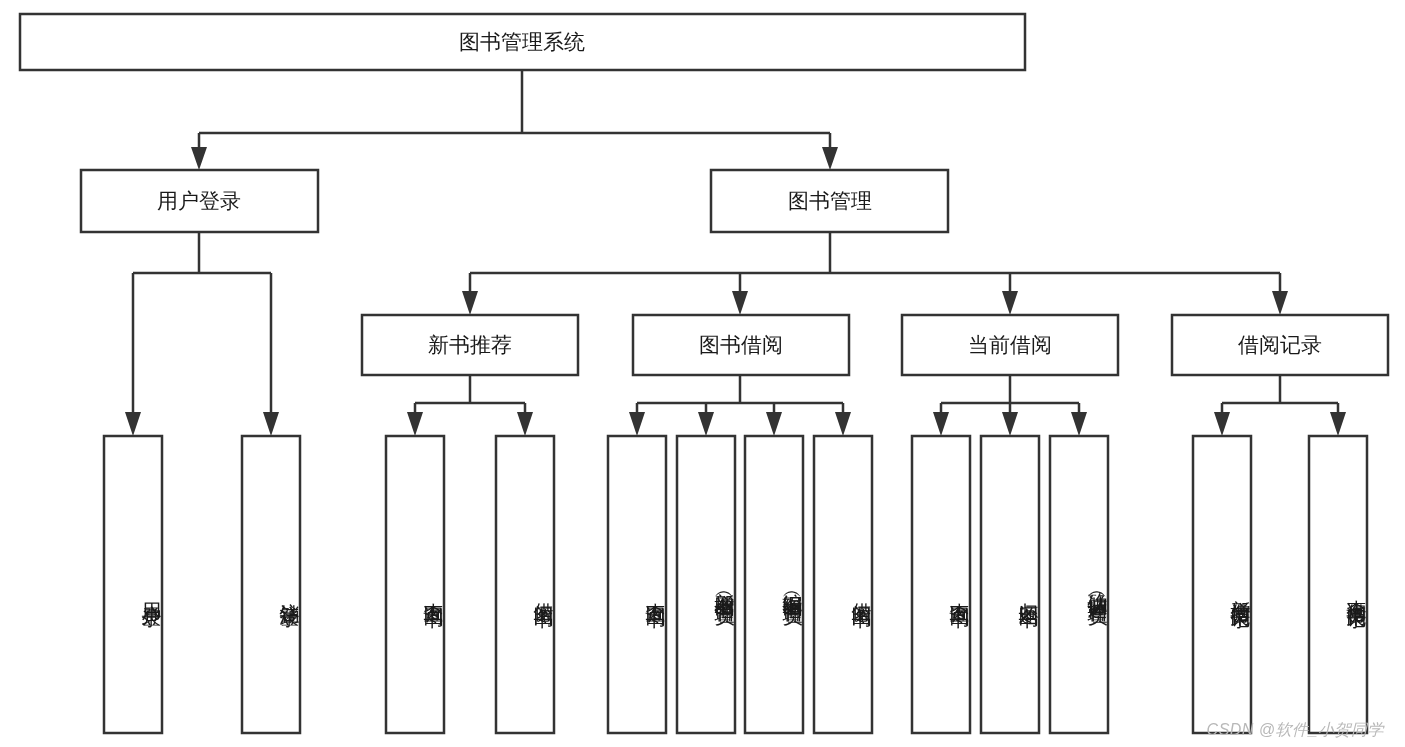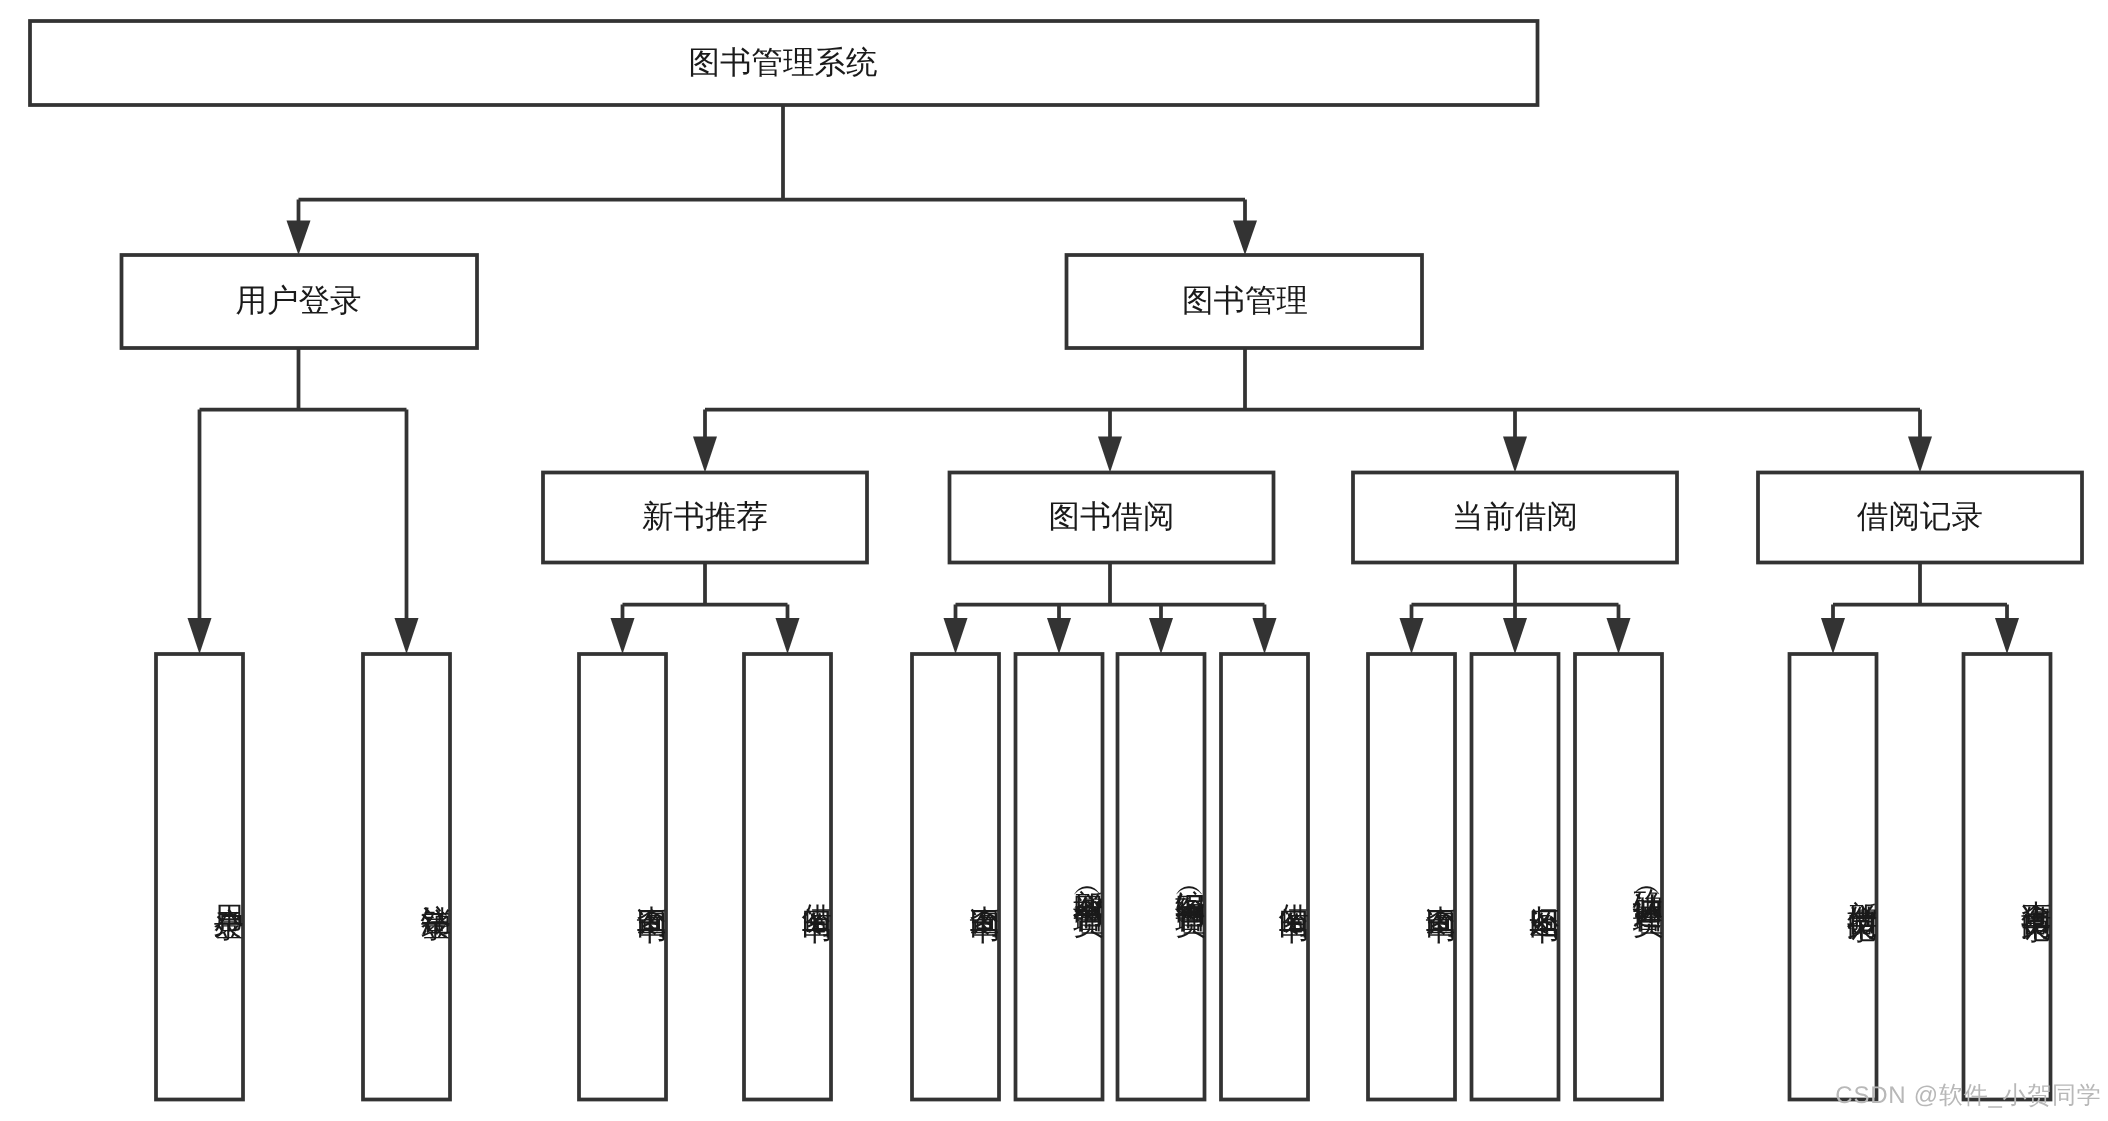--- a/index.html
+++ b/index.html
@@ -58,27 +58,28 @@
     letter-spacing: 2px;
     line-height: 1;
     display: flex;
     align-items: flex-start;
     justify-content: center;
     pointer-events: none;
     user-select: none;
   }
   .watermark {
     position: absolute;
-    right: 4px;
+    right: 21px;
     bottom: 6px;
     font-family: "Liberation Sans", "DejaVu Sans", sans-serif;
     font-size: 16px;
     color: #b8b8b8;
     letter-spacing: 0.5px;
     white-space: nowrap;
+    font-style: italic;
   }
 </style>
 </head>
 <body>
 
 <div id="diagram-root">
 
   <svg class="diagram-canvas" viewBox="0 0 1405 747">
 
     <g>

